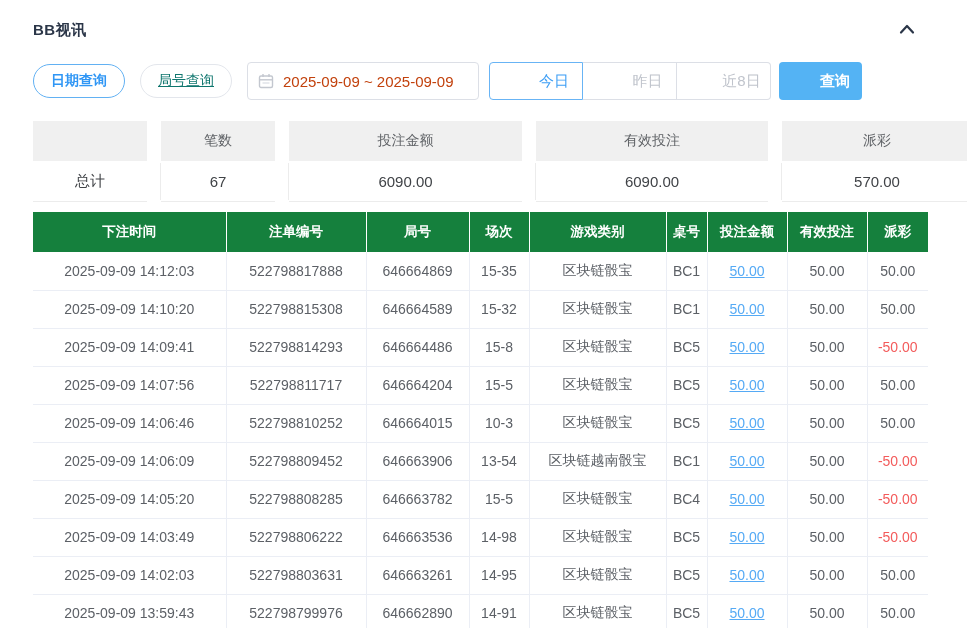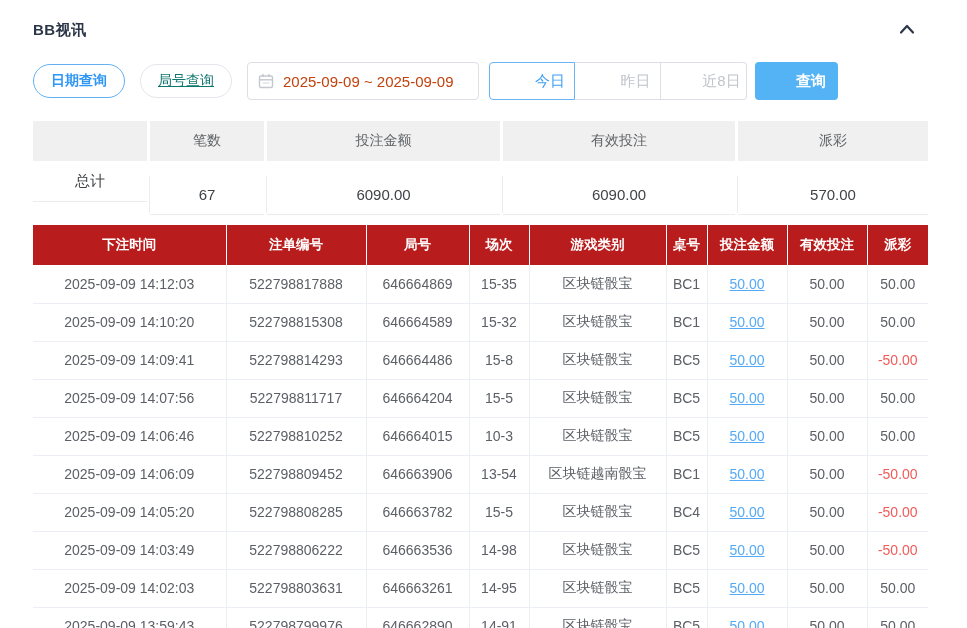--- a/index.html
+++ b/index.html
@@ -24,40 +24,40 @@
   }
   .pill.active { border: 1px solid #62b1f3; color: #2f96f5; font-weight: bold; }
   .pill.inactive { border: 1px solid #e3e6ec; color: #0f766e; margin-left: 15px; text-decoration: underline; }
   .date-box {
     margin-left: 15px; height: 38px; width: 232px; border: 1px solid #dcdfe6; border-radius: 4px;
     display: flex; align-items: center; padding: 0 10px; gap: 9px; cursor: pointer; background: #fff;
   }
   .date-text { font-size: 15px; color: #c2410c; white-space: nowrap; }
   .btn-group { margin-left: 10px; display: flex; height: 38px; }
   .btn-group button {
-    height: 38px; width: 86px; background: #fff; font-size: 15px; cursor: pointer;
+    height: 38px; width: 94px; background: #fff; font-size: 15px; cursor: pointer;
     border: 1px solid #dcdfe6; border-left: none; color: #c0c4cc; padding-left: 36px;
   }
   .btn-group button:first-child { border: 1px solid #68b4f5; color: #3d9ef5; border-radius: 4px 0 0 4px; }
   .btn-group button:last-child { border-radius: 0 4px 4px 0; }
   .search-btn {
     margin-left: 8px; height: 38px; width: 83px; border: none; border-radius: 4px;
     background: #54b3f4; color: #fff; font-size: 15px; font-weight: bold; cursor: pointer; padding-left: 29px;
   }
 
   
-  .summary { margin-top: 21px; width: 895px; display: grid; grid-template-columns: 114px 114px 233px 232px 190px; column-gap: 3px; text-align: right; }
+  .summary { margin-top: 21px; width: 895px; display: grid; grid-template-columns: 114px 114px 233px 232px 190px; column-gap: 14px; text-align: right; }
   .summary .hcell { background: #f0f0f0; height: 40px; display: flex; align-items: center; justify-content: center; font-size: 14px; color: #5f6266; }
   .summary .bcell { background: #fff; height: 41px; display: flex; align-items: center; justify-content: center; font-size: 15px; color: #404347; border-bottom: 1px solid #ececec; }
-  .summary .bcell + .bcell { box-shadow: -3px 0 0 -2px #ececec; margin-top: 13px; }
+  .summary .bcell + .bcell { box-shadow: -3px 0 0 -2px #ececec; }
 
   
   .records { margin-top: 10px; width: 895px; border-collapse: collapse; table-layout: fixed; }
   .records thead th {
-    background: #b91c1c; color: #ffffff; font-weight: bold; font-size: 13.5px;
+    background: #15803d; color: #ffffff; font-weight: bold; font-size: 13.5px;
     height: 40px; border-right: 1px solid #ffffff; text-align: center;
   }
   .records thead th:last-child { border-right: none; }
   .records tbody td {
     height: 38px; text-align: center; font-size: 14px; color: #5c6066;
     border-bottom: 1px solid #ebeef5; border-right: 1px solid #ebeef5; background: #fff;
     white-space: nowrap; overflow: hidden;
   }
   .records tbody td:last-child { border-right: none; }
   .records tbody td.neg { color: #f35b5b; }

